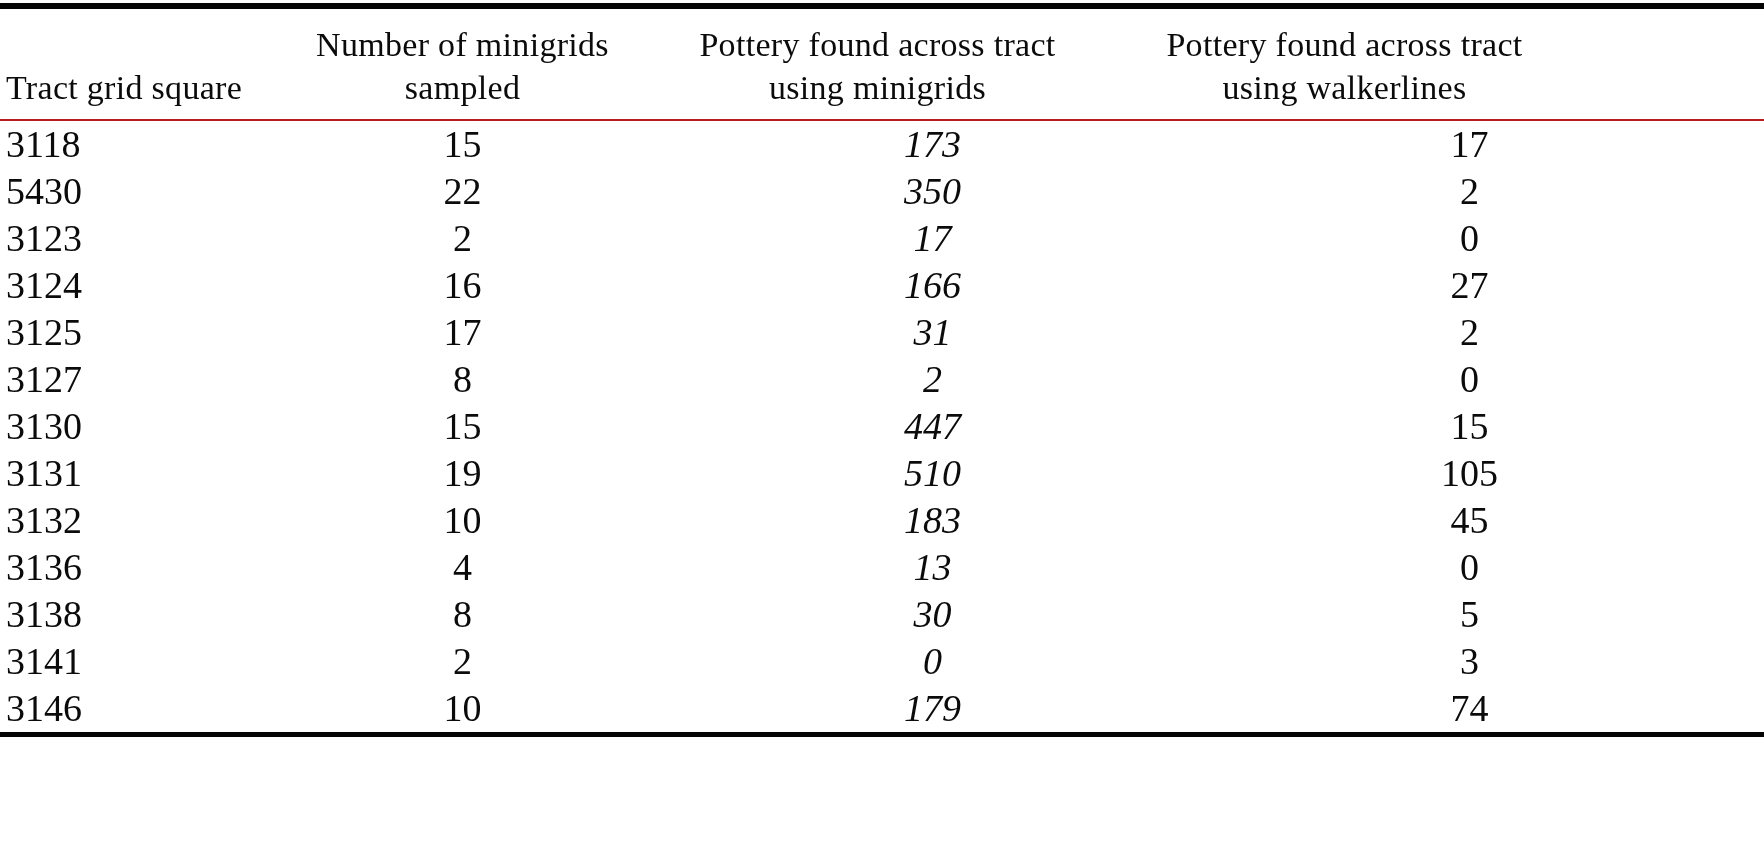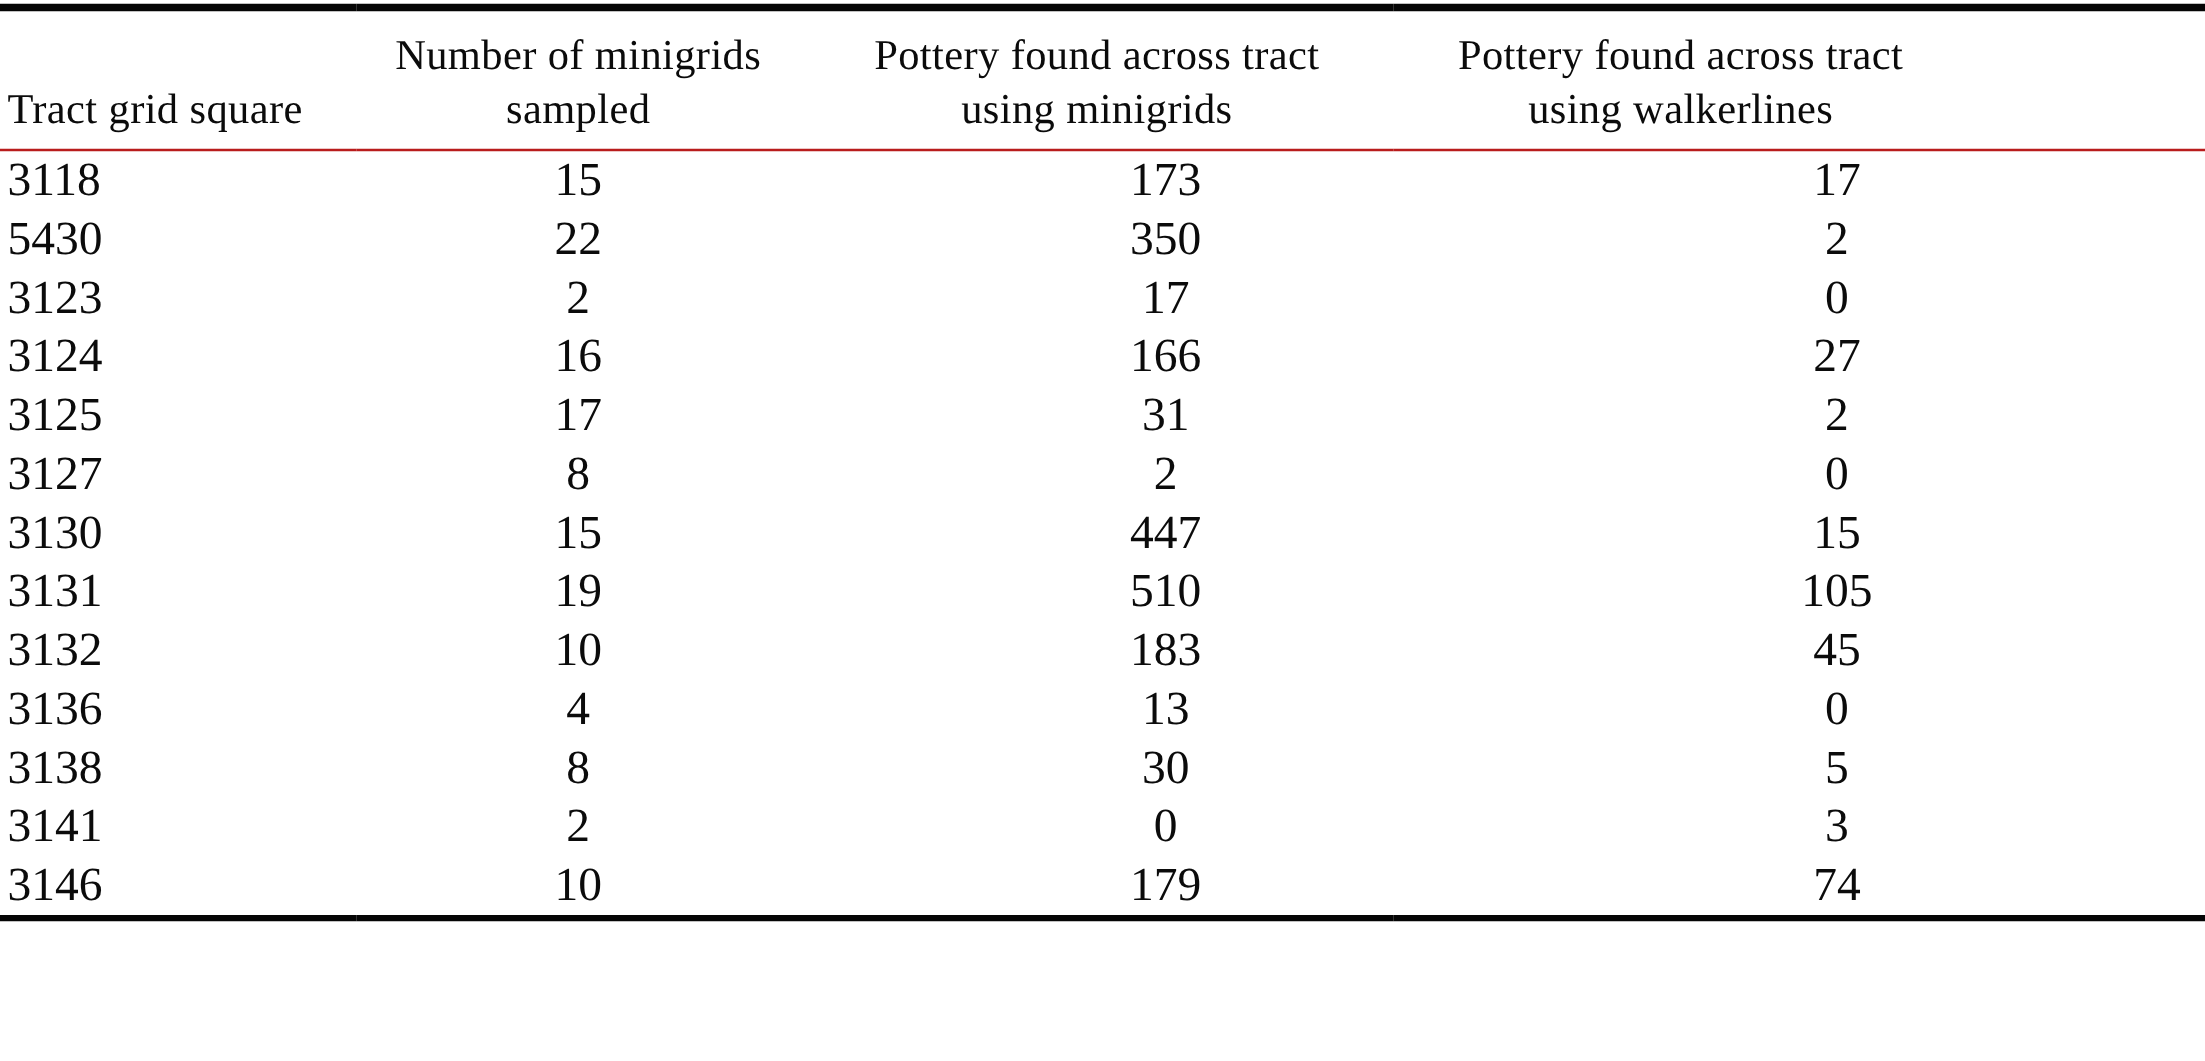--- a/index.html
+++ b/index.html
@@ -63,20 +63,21 @@
   td.cell-tract {
     text-align: left;
     padding-left: 6px;
   }
   td.cell-sampled {
     text-align: center;
   }
   td.cell-minigrids {
     text-align: center;
     padding-left: 110px; 
+    font-style: italic;
   }
   td.cell-walkerlines {
     text-align: center;
     padding-left: 60px;
   }
 </style>
 </head>
 <body>
 
 <div class="sheet">

